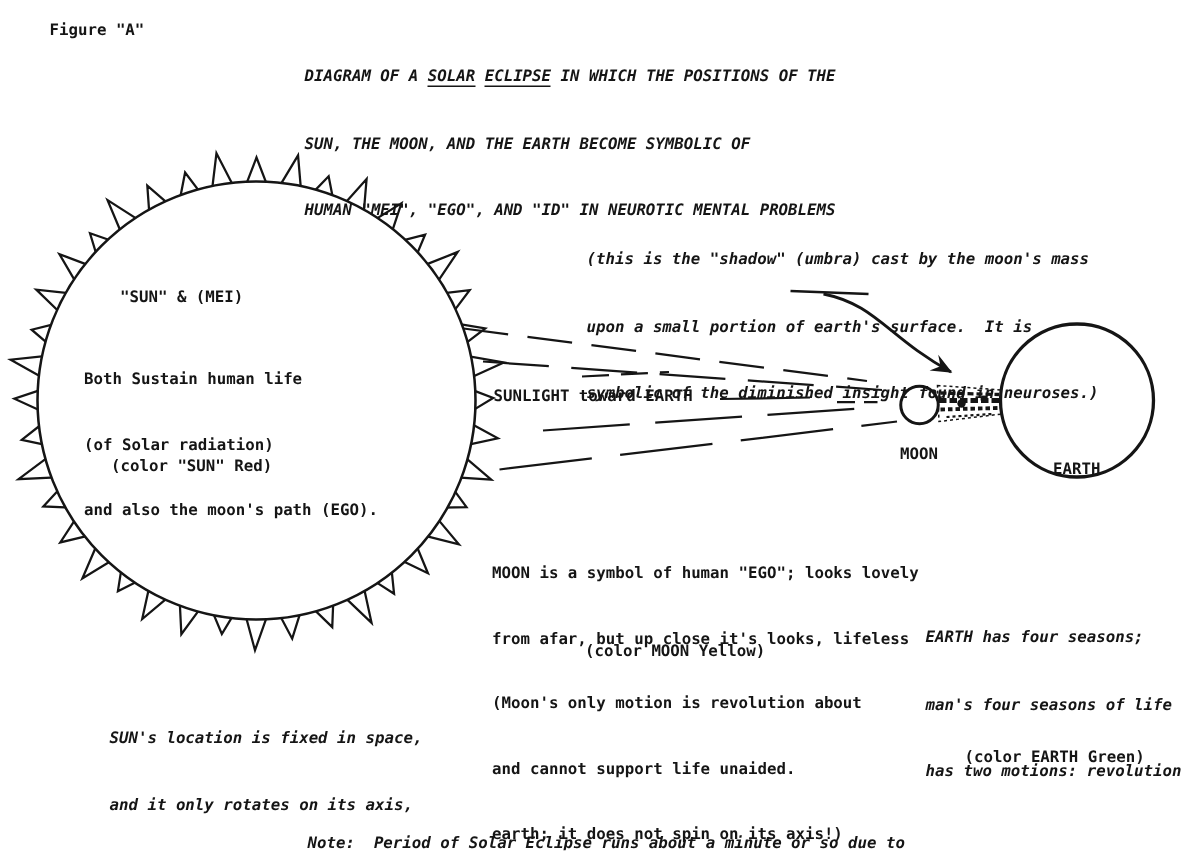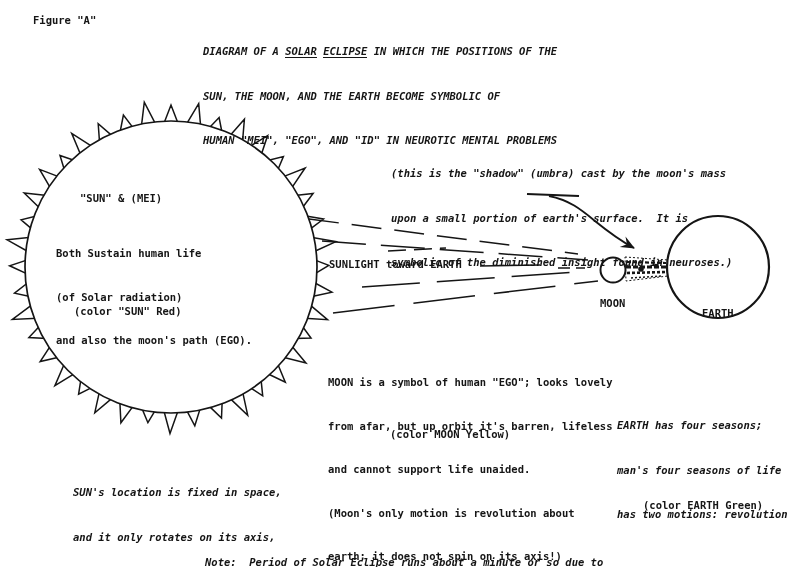--- a/index.html
+++ b/index.html
@@ -82,23 +82,23 @@
   <div class="txt" style="left:74px;top:304px;">(color "SUN" Red)</div>
 
   <div class="txt" style="left:329px;top:257px;">SUNLIGHT toward EARTH</div>
 
   <div class="txt" style="left:600px;top:296px;">MOON</div>
 
   <div class="txt" style="left:702px;top:259px;margin-top:47px;">EARTH</div>
 
   <div class="txt" style="left:328px;top:346px;">
     <div class="line">MOON is a symbol of human "EGO"; looks lovely</div>
-    <div class="line">from afar, but up orbit it's barren, lifeless</div>
+    <div class="line">from afar, but up close it's looks, lifeless</div>
+    <div class="line">(Moon's only motion is revolution about</div>
     <div class="line">and cannot support life unaided.</div>
-    <div class="line">(Moon's only motion is revolution about</div>
     <div class="line">earth; it does not spin on its axis!)</div>
   </div>
 
   <div class="txt" style="left:390px;top:427px;">(color MOON Yellow)</div>
 
   <div class="txt lh15" style="left:617px;top:389px;">
     <div class="line">EARTH has four seasons;</div>
     <div class="line">man's four seasons of life</div>
     <div class="line">has two motions: revolution</div>
     

